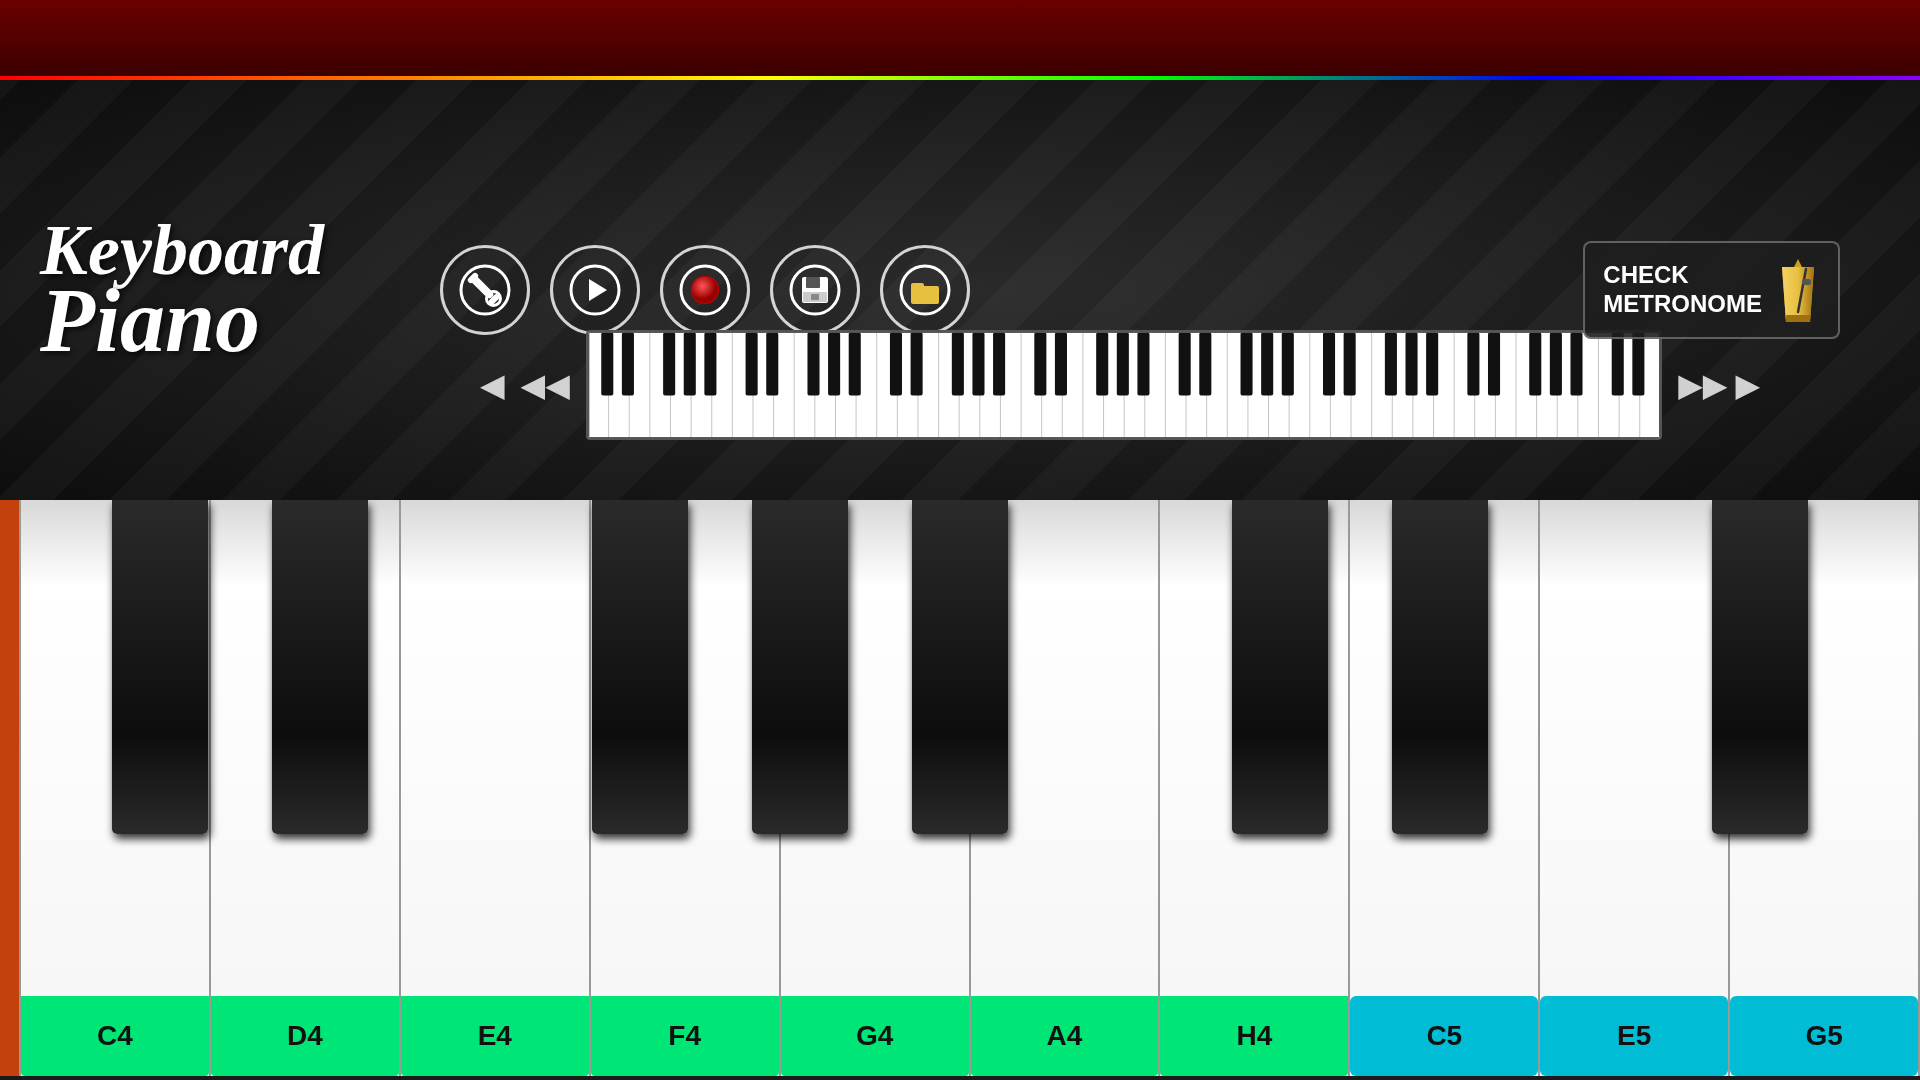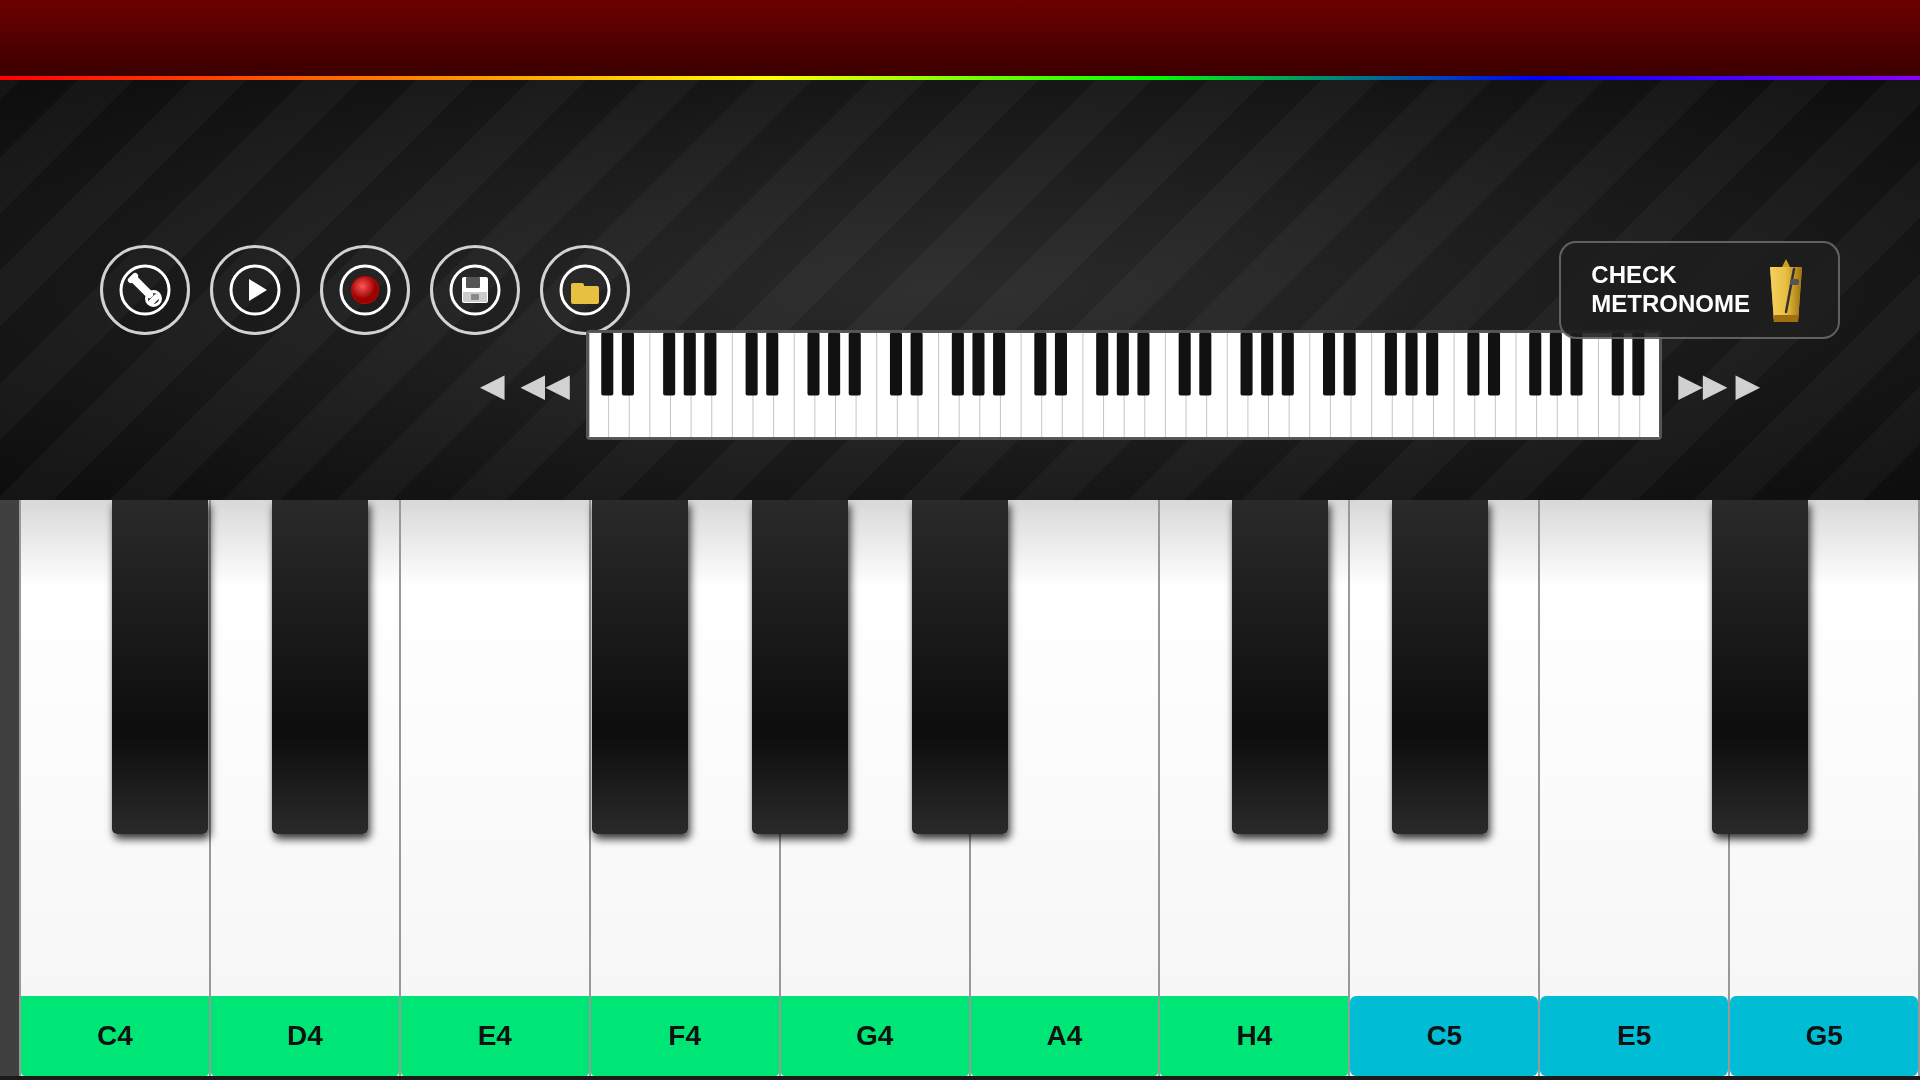--- a/index.html
+++ b/index.html
@@ -109,22 +109,22 @@
     }
 
     
     .check-metronome {
       position: absolute;
       right: 80px;
       top: 50%;
       transform: translateY(-50%);
       background: rgba(30,30,30,0.9);
       border: 2px solid rgba(255,255,255,0.3);
-      border-radius: 17px;
-      padding: 14px 30px;
+      border-radius: 8px;
+      padding: 14px 18px;
       display: flex;
       align-items: center;
       gap: 14px;
       cursor: pointer;
       z-index: 2;
     }
     .check-metronome-text {
       color: white;
       font-size: 24px;
       font-weight: bold;
@@ -151,21 +151,21 @@
     .nav-arrows-right {
       display: flex;
       gap: 8px;
       align-items: center;
     }
 
     
     .keyboard-area {
       width: 100%;
       height: 576px;
-      background: #404040;
+      background: #c2410c;
       position: relative;
       overflow: hidden;
       padding-left: 19px;
     }
 
     .key-label-text {
       font-size: 28px;
       font-weight: bold;
       color: #111;
       font-family: Arial, sans-serif;
@@ -230,20 +230,26 @@
   </style>
 </head>
 <body>
 
 <div class="top-bar">
   <div class="rainbow-line"></div>
 </div>
 
 <div class="header-area">
 
+  <div class="logo">
+    <div class="logo-text">
+      <span class="logo-keyboard">Keyboard</span>
+      <span class="logo-piano">Piano</span>
+    </div>
+  </div>
 
   <div class="controls">
 
     <button class="ctrl-btn" title="Settings">
       <svg width="52" height="52" viewBox="0 0 52 52" fill="none">
         <circle cx="26" cy="26" r="24" stroke="white" stroke-width="3" fill="none"></circle>
         <g transform="rotate(-45, 26, 26)">
           <rect x="22" y="8" width="8" height="28" rx="4" fill="white"></rect>
           <rect x="20" y="6" width="12" height="6" rx="3" fill="white"></rect>
           <rect x="20" y="36" width="12" height="6" rx="3" fill="white"></rect>

